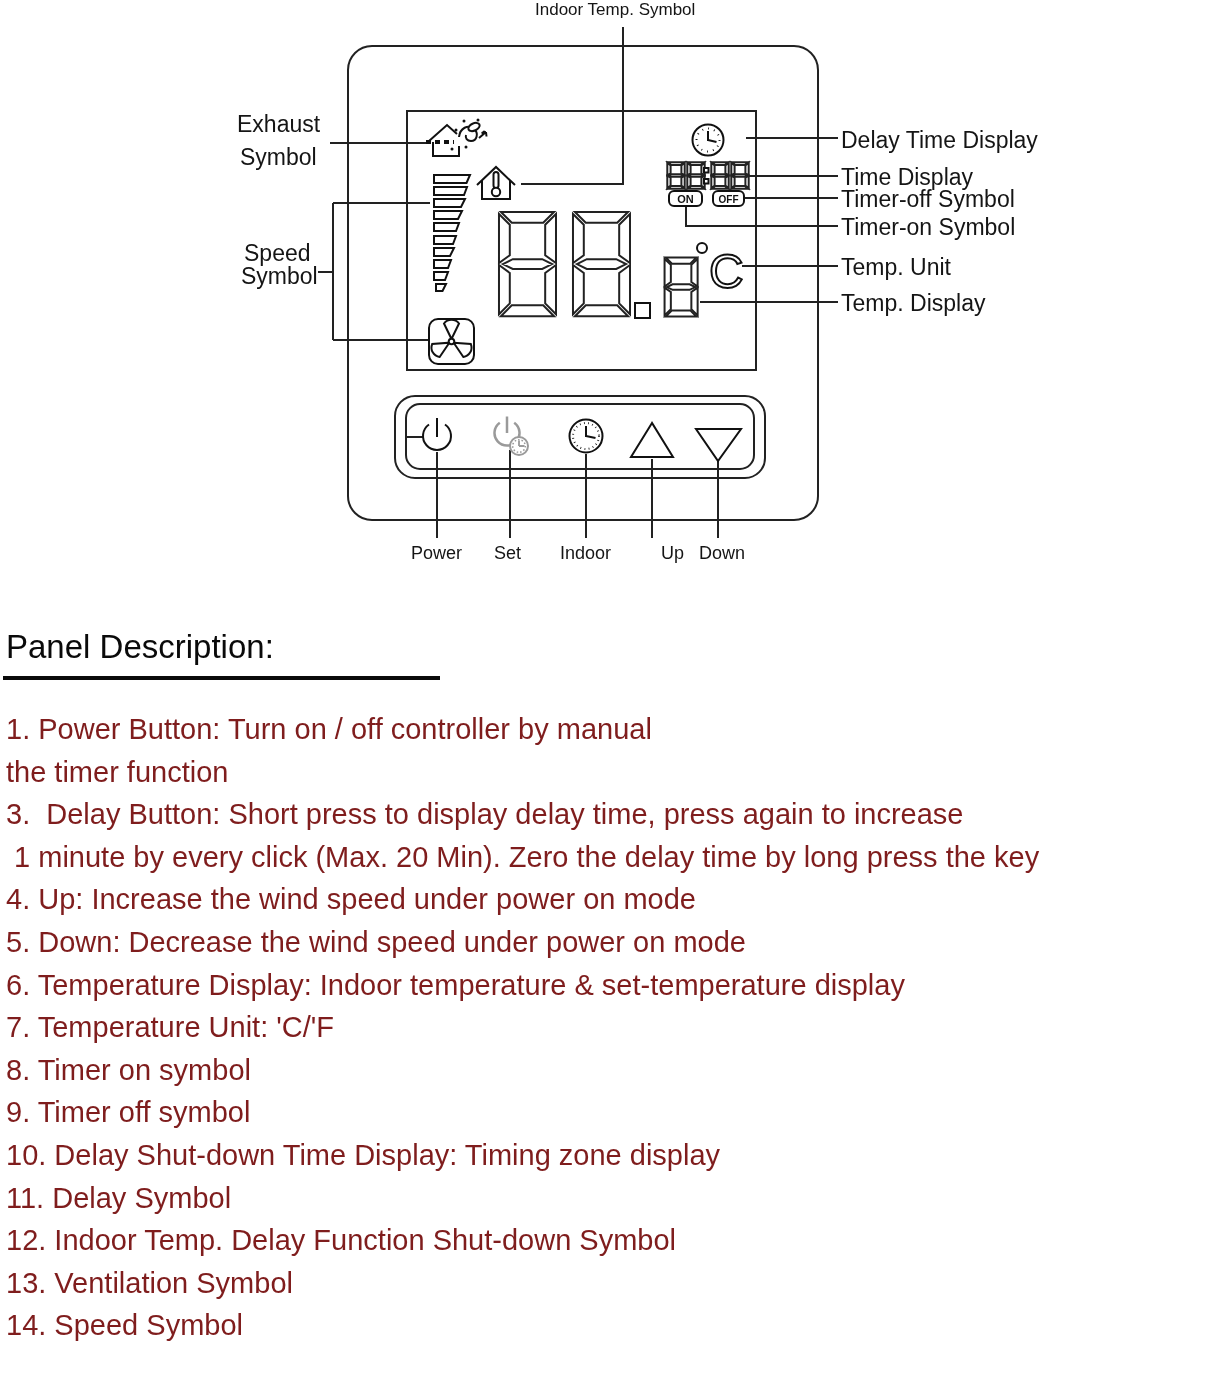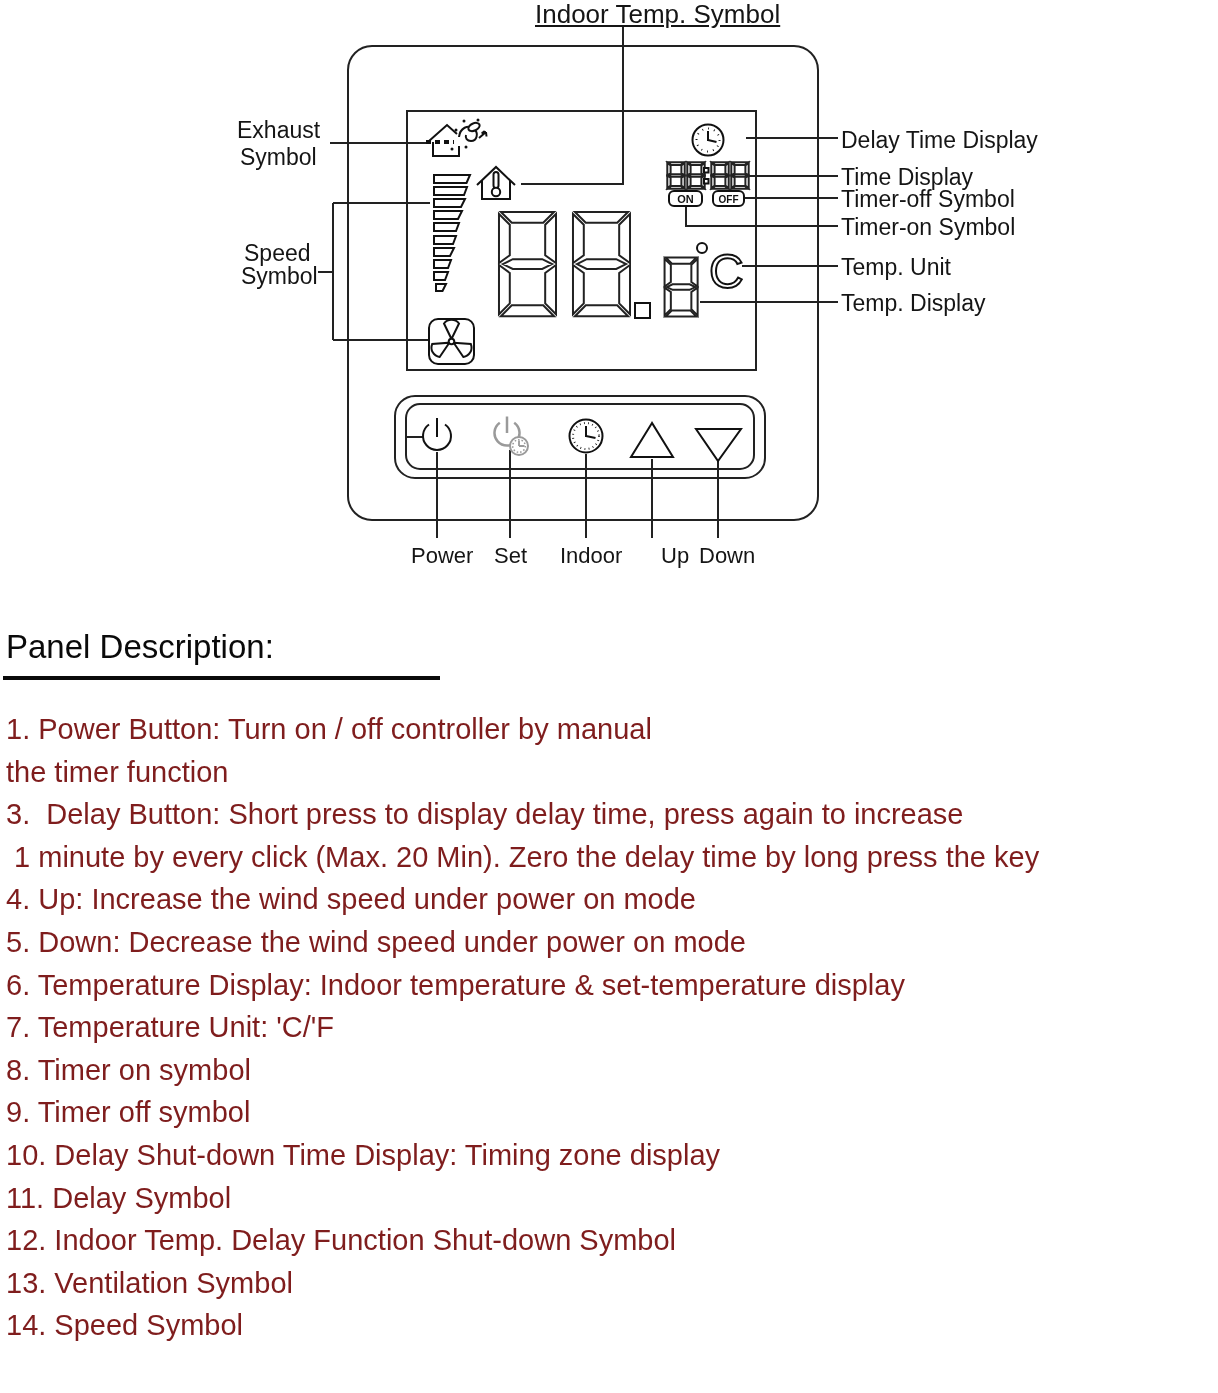--- a/index.html
+++ b/index.html
@@ -1,22 +1,22 @@
 <!DOCTYPE html>
 <html><head>
 <meta charset="utf-8">
 <style>
   html,body{margin:0;padding:0;background:#fff;}
   .stage{position:relative;width:1218px;height:1393px;background:#fff;overflow:hidden;
          font-family:"Liberation Sans",sans-serif;color:#111;}
   .diagram-svg{position:absolute;left:0;top:0;}
   .lbl{position:absolute;line-height:1.05;white-space:nowrap;color:#151515;}
   .lbl-side{font-size:23px;}
-  .lbl-top{font-size:26px;text-decoration:underline;}
-  .lbl-btn{font-size:22px;}
+  .lbl-top{font-size:17px;}
+  .lbl-btn{font-size:18px;}
   .heading{position:absolute;left:6px;top:628px;font-size:33px;color:#0a0a0a;}
   .heading-rule{position:absolute;left:3px;top:676px;width:437px;height:4px;background:#0a0a0a;}
   .desc{position:absolute;left:6px;top:708px;width:1210px;}
   .desc-line{font-size:29px;line-height:42.6px;white-space:pre;color:#7f1d1d;}
   
   .seg polygon{fill:#fff;stroke:#222;stroke-width:2;vector-effect:non-scaling-stroke;stroke-linejoin:miter;}
   .ln{stroke:#222;stroke-width:2;fill:none;}
   .frame{fill:#fff;stroke:#222;stroke-width:2;}
   .ic{stroke:#111;fill:none;stroke-width:2;}
   .icf{stroke:#111;fill:#fff;stroke-width:2;}
@@ -153,21 +153,21 @@
     <circle class="icf" stroke-width="2.3" cx="586" cy="436" r="16.5"></circle>
     <circle class="ic" stroke-width="2" stroke-dasharray="0.8,3.4" cx="586" cy="436" r="13"></circle>
     <path class="ic" stroke-width="2.4" d="M586 437 V426 M586 436 L595.5 438"></path>
   </g>
   <polygon class="icf" points="652,423 631,457 673,457"></polygon>
   <polygon class="icf" points="696,429 741,429 718,461"></polygon>
 </svg>
 
 <div class="lbl lbl-top" style="left:535px;top:1px;">Indoor Temp. Symbol</div>
 
-<div class="lbl lbl-side" style="left:237px;top:118px;">Exhaust</div>
+<div class="lbl lbl-side" style="left:237px;top:112px;">Exhaust</div>
 <div class="lbl lbl-side" style="left:240px;top:145px;">Symbol</div>
 <div class="lbl lbl-side" style="left:244px;top:241px;">Speed</div>
 <div class="lbl lbl-side" style="left:241px;top:264px;">Symbol</div>
 
 <div class="lbl lbl-side" style="left:841px;top:128px;">Delay Time Display</div>
 <div class="lbl lbl-side" style="left:841px;top:165px;">Time Display</div>
 <div class="lbl lbl-side" style="left:841px;top:187px;">Timer-off Symbol</div>
 <div class="lbl lbl-side" style="left:841px;top:215px;">Timer-on Symbol</div>
 <div class="lbl lbl-side" style="left:841px;top:255px;">Temp. Unit</div>
 <div class="lbl lbl-side" style="left:841px;top:291px;">Temp. Display</div>

